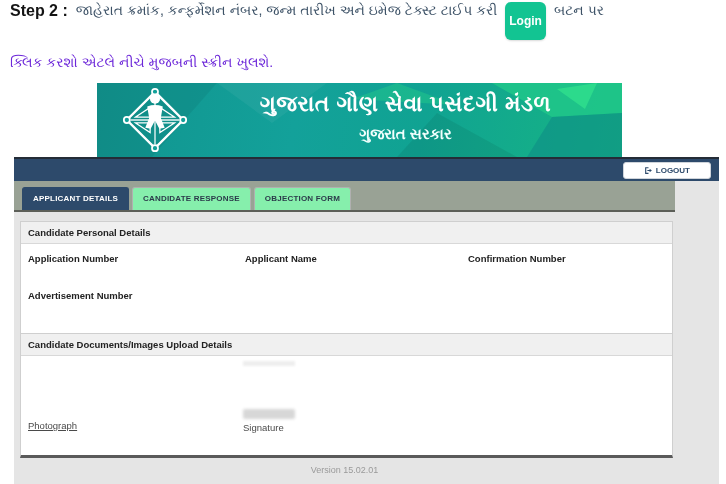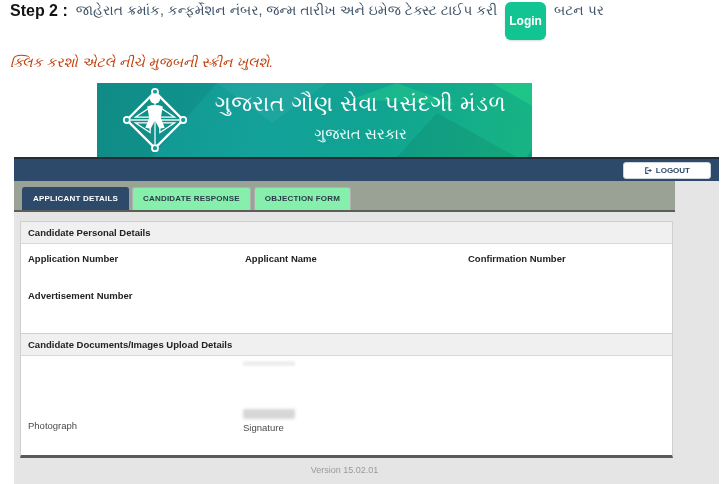--- a/index.html
+++ b/index.html
@@ -6,25 +6,25 @@
   html,body { width:726px; height:484px; background:#ffffff;
     font-family:"Liberation Sans","DejaVu Sans",sans-serif; }
   .stage { position:relative; width:726px; height:484px; overflow:hidden; background:#fff; }
 
   
   .instr-line1 { position:absolute; left:10px; top:2px; height:38px; display:flex; gap:8px; white-space:nowrap; }
   .step-label { font-size:16px; font-weight:bold; color:#141414; }
   .guj { font-size:14px; color:#3c5166; }
   .login-pill { display:inline-block; background:#12c492; color:#fff; font-size:12px; font-weight:bold;
     padding:7px 4px; border:none; border-radius:6px; box-shadow:0 1px 2px rgba(0,0,0,.15); cursor:pointer; }
-  .instr-line2 { position:absolute; left:10px; top:54px; font-size:14px; color:#c2410c;font-style:italic; }
+  .instr-line2 { position:absolute; left:10px; top:54px; font-size:14px; color:#6d28d9; }
 
   
-  .banner { position:absolute; left:97px; top:83px; width:435px; height:74px;
-    background:linear-gradient(100deg,#11948f 0%,#13a19a 38%,#10a392 62%,#17b583 100%); overflow:hidden; }
+  .banner { position:absolute; left:97px; top:83px; width:525px; height:74px;
+    background:linear-gradient(100deg,#11948f 0%,#13a19a 38%,#10a392 62%,#17b583 100%); overflow:hidden;font-weight:bold; }
   .banner svg.facets { position:absolute; left:0; top:0; }
   .logo-wrap { position:absolute; left:24px; top:3px; width:68px; height:68px; }
   .banner-title { position:absolute; left:100px; right:8px; top:8px; text-align:center;
     font-size:22px; color:#fff; letter-spacing:.5px; }
   .banner-subtitle { position:absolute; left:100px; right:8px; top:42px; text-align:center;
     font-size:15px; color:#f2fffd; }
 
   
   .topbar { position:absolute; left:14px; top:157px; width:705px; height:24px;
     background:#2d4a6b; border-top:2px solid #242c37; }
@@ -127,21 +127,21 @@
         <span class="fld" style="left:447px;top:9px;">Confirmation Number</span>
         <span class="fld" style="left:7px;  top:46px;">Advertisement Number</span>
       </div>
     </div>
 
     <div class="panel panel-docs">
       <div class="panel-heading">Candidate Documents/Images Upload Details</div>
       <div class="panel-body">
         <div class="sig-faint"></div>
         <div class="sig-blur"></div>
-        <span class="doc-label" style="left:7px;  top:64px;">Photograph</span>
+        <span class="doc-label" style="left:7px;  top:64px;text-decoration:underline;">Photograph</span>
         <span class="doc-label" style="left:222px;top:66px;">Signature</span>
       </div>
     </div>
 
     <div class="footer-version">Version 15.02.01</div>
   </div>
 
 </div>
 
 </body></html>

